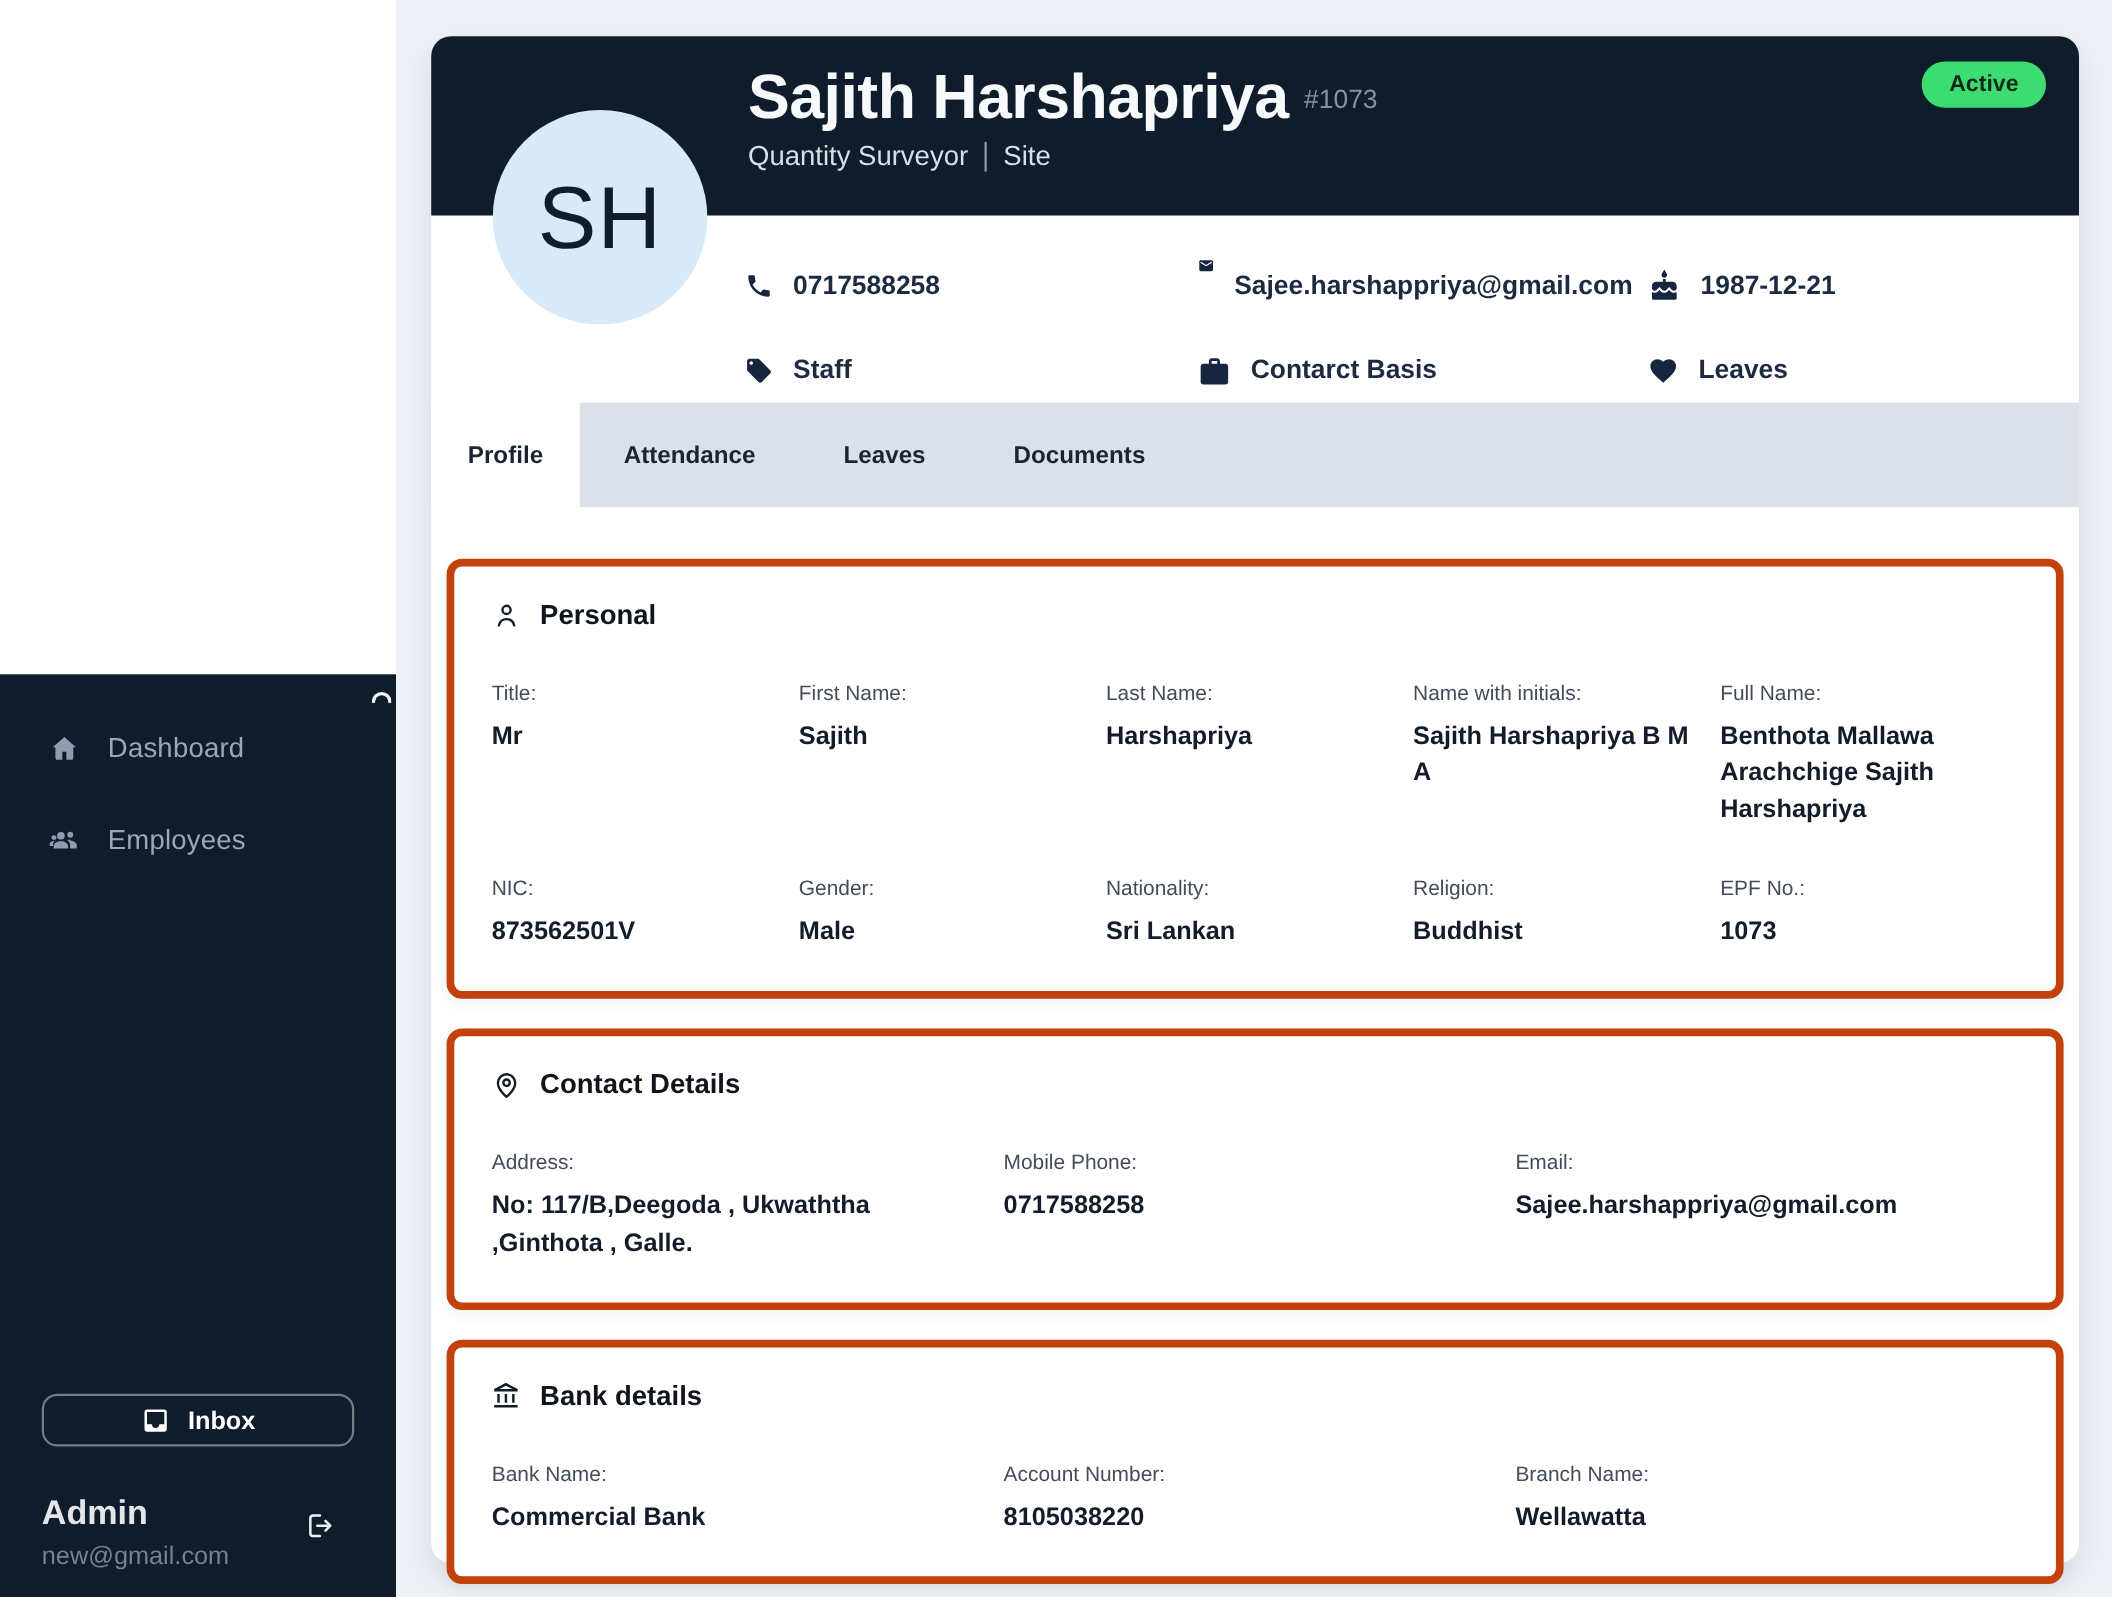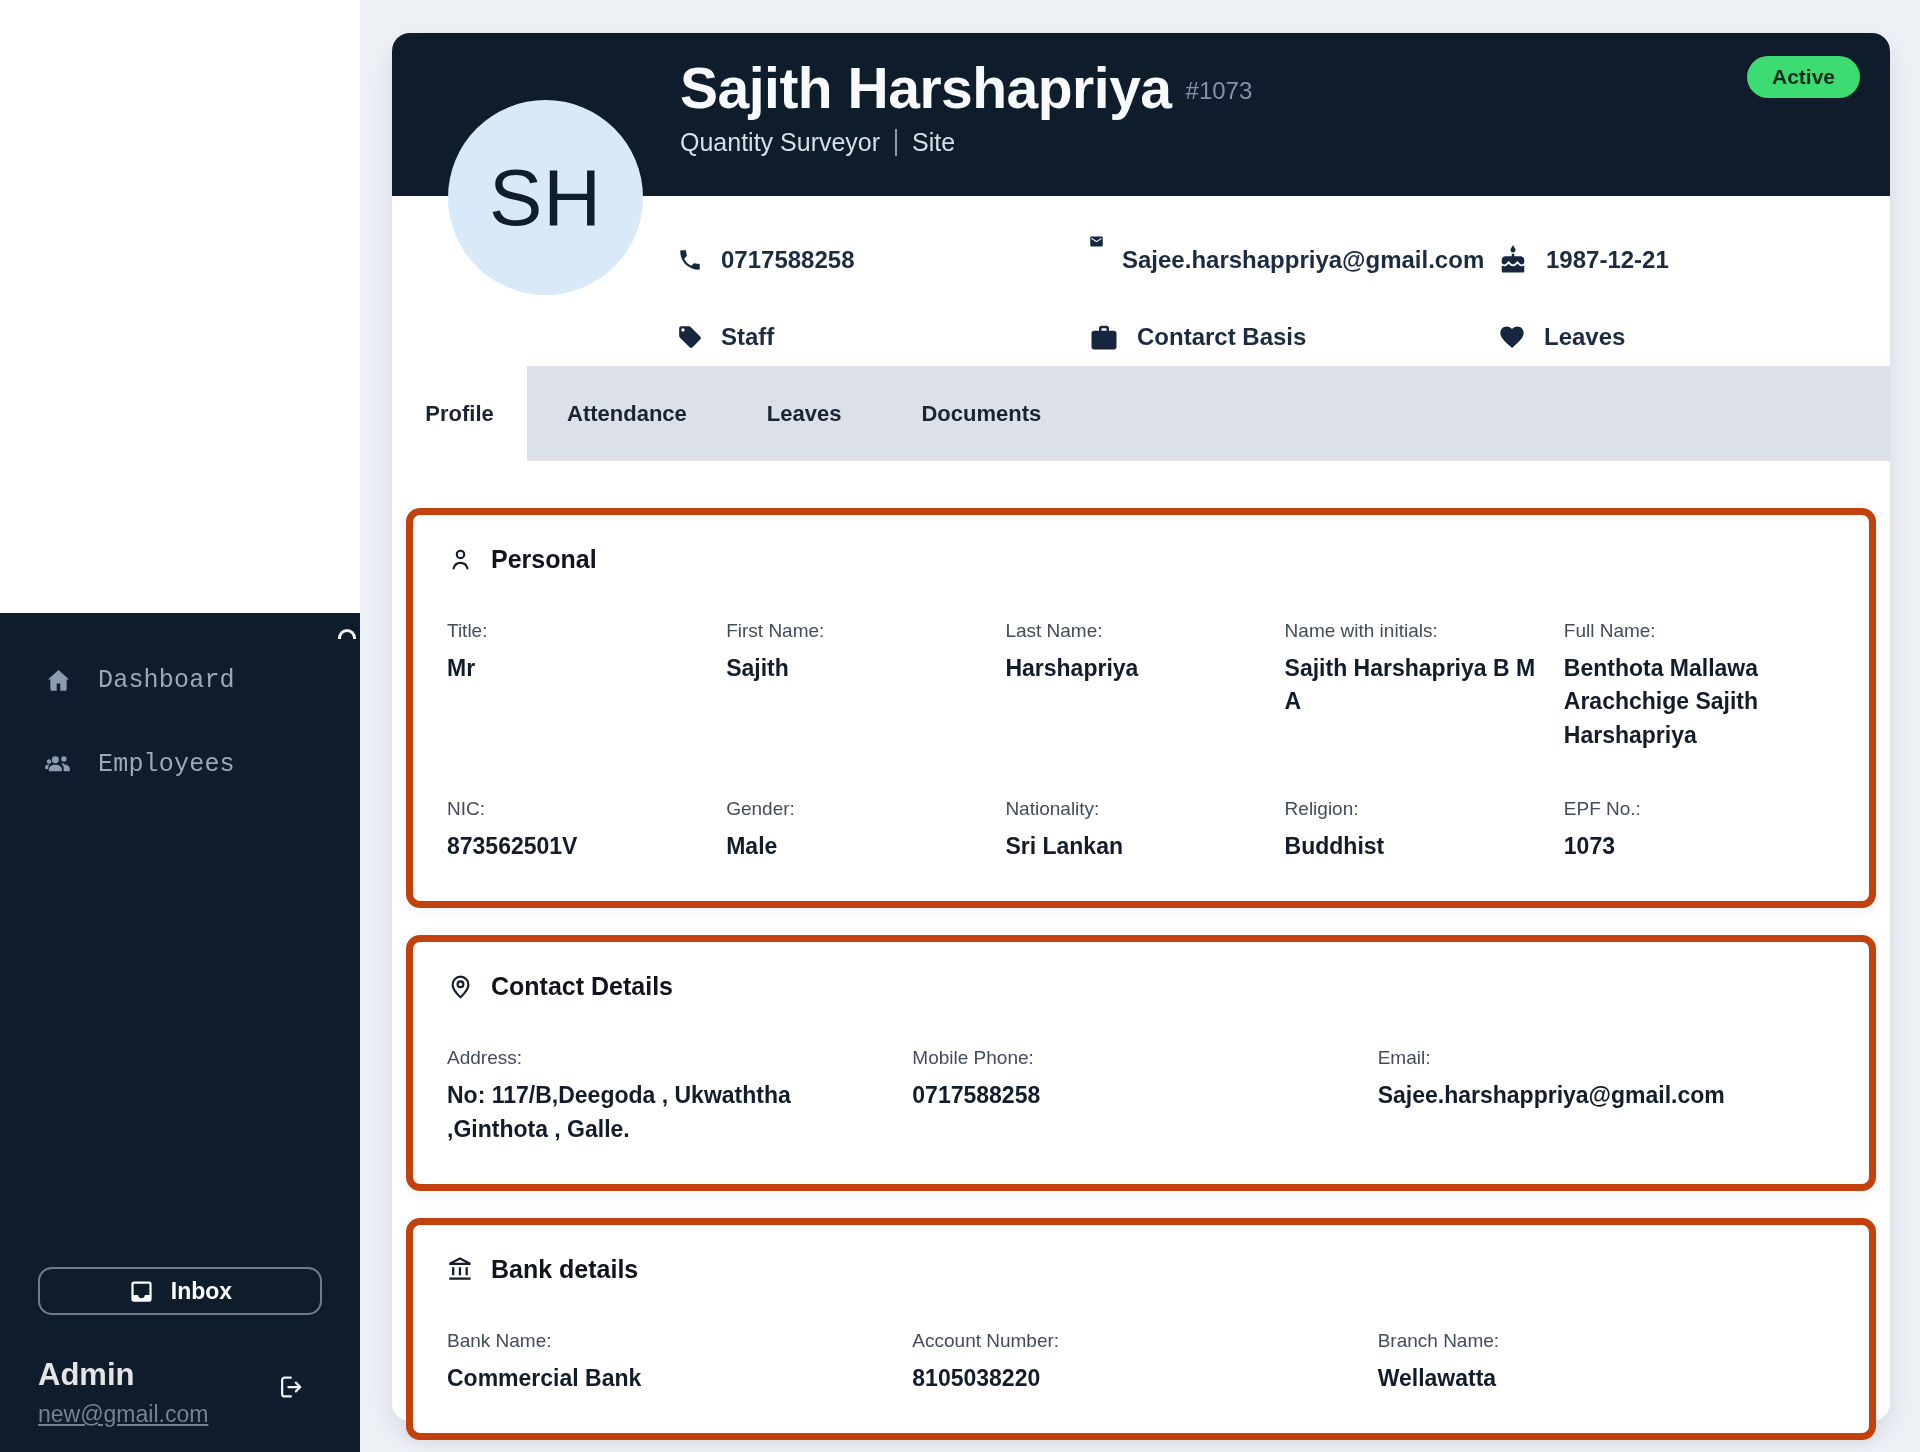--- a/index.html
+++ b/index.html
@@ -12,31 +12,31 @@
     color:#121c2a;
   }
   svg { display:block; }
 
   
   .sidebar { position:absolute; left:0; top:0; width:360px; height:1452px; background:#ffffff; }
   .sidebar-dark { position:absolute; left:0; top:613px; right:0; bottom:0; background:#0f1c2b; }
   .collapse-mark { position:absolute; right:4px; top:16px; width:18px; height:10px;
     border:3px solid #ffffff; border-bottom:none; border-radius:9px 9px 0 0; opacity:.95; }
   .nav { padding-top:42px; }
-  .nav-item { display:flex; align-items:center; gap:26px; padding:0 20px 0 45px; height:50px; margin-bottom:34px; cursor:pointer;font-family:Liberation Mono, monospace; }
+  .nav-item { display:flex; align-items:center; gap:26px; padding:0 20px 0 45px; height:50px; margin-bottom:34px; cursor:pointer; }
   .nav-item .nav-icon { width:27px; height:27px; color:#8e9cb0; flex:0 0 auto; }
   .nav-item .nav-label { font-size:25px; color:#9aa7b7; letter-spacing:.2px; }
   .sidebar-bottom { position:absolute; left:0; right:0; bottom:0; padding:0 38px 24px; }
   .inbox-button { height:48px; border:2px solid rgba(255,255,255,.42); border-radius:14px;
     display:flex; align-items:center; justify-content:center; gap:16px;
     color:#ffffff; font-size:23px; font-weight:700; margin-bottom:30px; cursor:pointer; background:transparent; width:100%; font-family:inherit; }
   .inbox-button .btn-icon { width:27px; height:27px; color:#ffffff; }
   .user-row { display:flex; align-items:center; justify-content:space-between; }
   .user-name { font-size:31px; font-weight:700; color:#e5e5e5; margin-bottom:8px;margin-top:12px; }
-  .user-email { font-size:23px; color:#77828f;text-decoration:underline; }
+  .user-email { font-size:23px; color:#77828f; }
   .logout-icon { width:30px; height:30px; color:#eef2f6; cursor:pointer; margin-right:18px; }
 
   
   .card { position:absolute; left:392px; top:33px; width:1498px; height:1388px;
     background:#ffffff; border-radius:18px; box-shadow:0 12px 30px rgba(15,30,50,.10); }
 
   .card-header { position:relative; height:163px; background:#0f1c2b; border-radius:18px 18px 0 0; }
   .avatar { position:absolute; left:56px; top:67px; width:195px; height:195px; border-radius:50%;
     background:#d8e9f8; color:#101d2c; display:flex; align-items:center; justify-content:center;
     font-size:80px; font-weight:400; letter-spacing:1px; z-index:2; }

